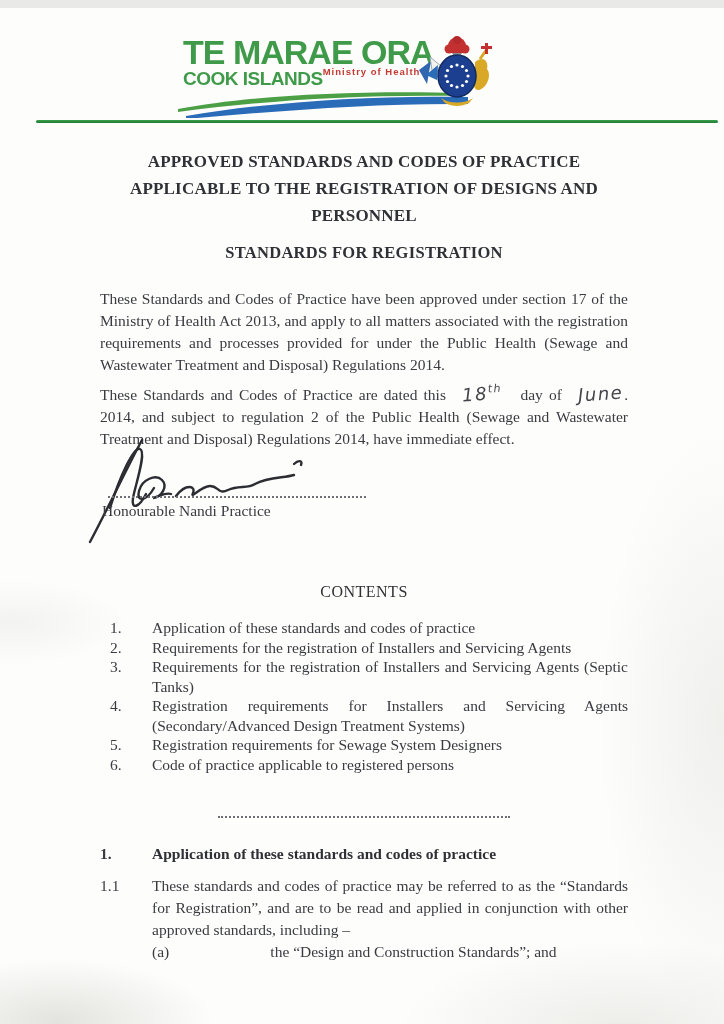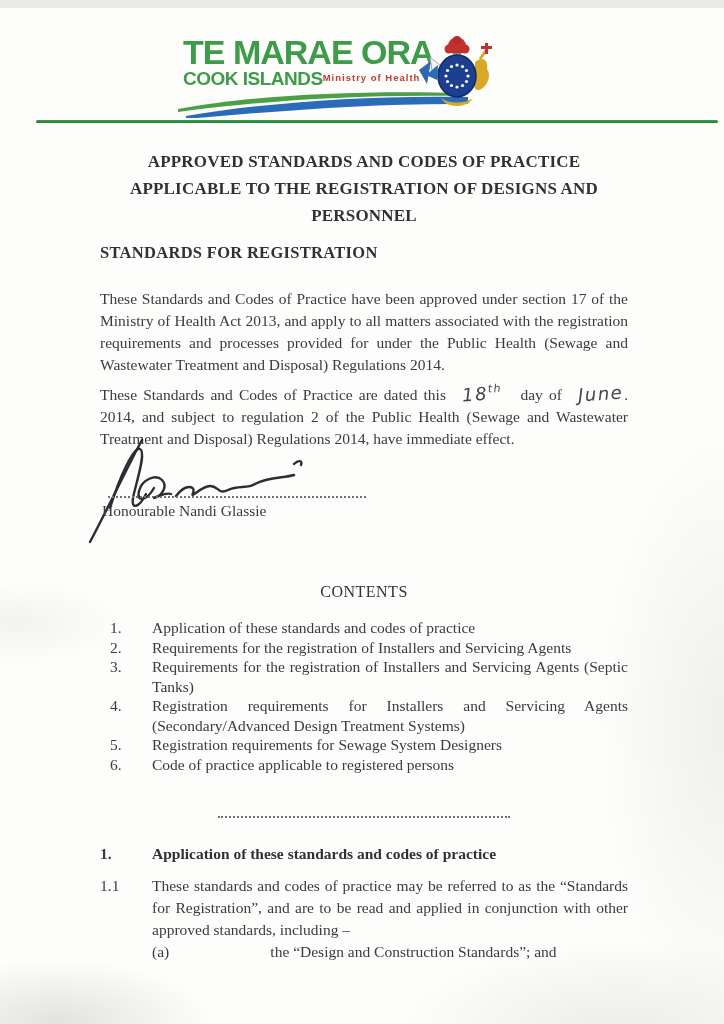--- a/index.html
+++ b/index.html
@@ -11,35 +11,35 @@
       radial-gradient(320px 130px at 86% 100%, rgba(120,120,112,.13), transparent 70%),
       radial-gradient(180px 420px at 100% 70%, rgba(120,120,112,.10), transparent 70%),
       radial-gradient(160px 60px at 2% 60%, rgba(120,120,112,.08), transparent 70%),
       #fdfdfb;
     font-family:"Liberation Serif", serif; color:#3a3b41;
   }
   
   .logo-block { position:absolute; left:183px; top:26px; width:340px; }
   .logo-title { font-family:"Liberation Sans", sans-serif; font-weight:bold;
     font-size:34px; line-height:36px; letter-spacing:-1px; color:#3f9b49; }
-  .logo-row { display:flex; align-items:center; margin-top:-2px; }
+  .logo-row { display:flex; align-items:flex-start; margin-top:-2px; }
   .logo-sub { font-family:"Liberation Sans", sans-serif; font-weight:bold;
     font-size:19px; letter-spacing:-0.5px; color:#3f9b49; }
   .logo-tag { font-family:"Liberation Sans", sans-serif; font-weight:bold;
     font-size:9.5px; letter-spacing:1px; color:#c23a32; position:relative; top:-2px; }
   .swoosh { position:absolute; left:178px; top:80px; }
   .crest  { position:absolute; left:416px; top:27px; }
   
   .rule { position:absolute; left:36px; top:112px; width:682px; height:3px;
     background:linear-gradient(#3aa04c,#237c35); border-radius:2px; }
   
   main { position:absolute; left:100px; right:96px; top:140px; }
   h1 { font-size:17px; line-height:27px; font-weight:bold; text-align:center;
        color:#303136; max-width:490px; margin:0 auto; letter-spacing:.2px; }
-  h2 { font-size:16.5px; line-height:22px; font-weight:bold; 
+  h2 { font-size:16.5px; line-height:22px; font-weight:bold; text-align:center;
        color:#303136; margin-top:13px; letter-spacing:.3px; }
   p.body { font-size:15.5px; line-height:22px; text-align:justify; }
   .p1 { margin-top:24px; }
   .p2 { margin-top:3px; }
   .hand { font-family:"DejaVu Sans", sans-serif; font-style:italic; font-size:18px;
           color:#45464c; display:inline-block; transform:rotate(-4deg);
           letter-spacing:1.5px; }
   .hand sup { font-size:11px; }
   .hand-day { margin:0 12px 0 10px; }
   .hand-month { margin-left:10px; margin-right:1px; }
@@ -143,21 +143,21 @@
         <g fill="none" stroke="#2c2d33" stroke-width="2.4" stroke-linecap="round">
           <path d="M2,108 C20,74 42,28 54,6"></path>
           <path d="M22,74 C32,42 46,12 52,15 C59,18 47,52 45,64 C43,76 51,74 58,60"></path>
           <path d="M66,54 C58,68 48,68 51,57 C54,45 68,40 74,46 C80,52 74,63 65,64 C72,62 78,58 83,60"></path>
           <path d="M88,62 C98,49 108,52 105,59 C102,66 113,52 122,52 C131,52 130,61 140,56 C151,51 159,55 167,50 C180,43 196,44 206,41"></path>
           <path d="M206,30 C210,26 215,26 213,31"></path>
         </g>
       </svg>
       <div class="sig-dots"></div>
       <div class="sig-name">
-        <div>Honourable Nandi Glassie</div>
+        <div>Honourable Nandi Practice</div>
       </div>
     </div>
 
     <div class="contents-heading">CONTENTS</div>
 
     <div class="toc">
       <div class="toc-row">
         <span class="toc-num">1.</span>
         <span class="toc-text">Application of these standards and codes of practice</span>
       </div>

